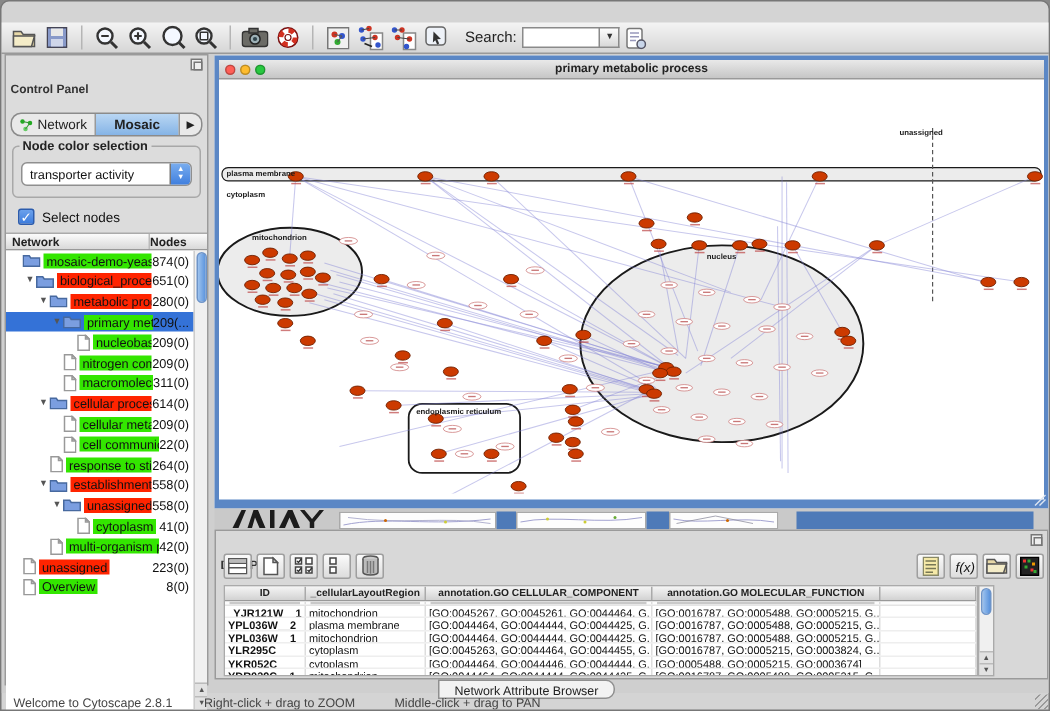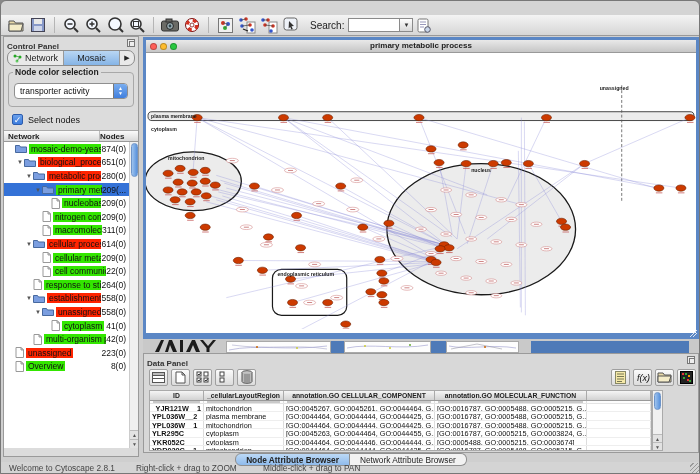--- a/index.html
+++ b/index.html
@@ -22,26 +22,26 @@
   .search-label{font-size:10px;color:#222;margin:0 4px 0 8px;}
   .search-box{display:flex;align-items:center;}
   .search-input{width:52px;height:14px;border:1px solid #8a8a8a;background:#fff;font-size:8px;padding:0 2px;}
   .search-drop{width:13px;height:14px;border:1px solid #8a8a8a;border-left:none;
      background:linear-gradient(#fdfdfd,#d8d8d8);font-size:6px;color:#333;display:flex;align-items:center;justify-content:center;}
   
   .main{position:absolute;left:0;top:35px;width:700px;height:426px;background:#cfcfcf;}
   
   .control-panel{position:absolute;left:2px;top:0px;width:136px;height:421px;
      background:#dcdcdc;border:1px solid #9a9a9a;}
-  .panel-head{position:relative;height:11px;font-size:8px;font-weight:bold;color:#333;padding:5px 3px;}
+  .panel-head{position:relative;height:11px;font-size:8px;font-weight:bold;color:#333;padding:18px 3px;}
   .float-ico{position:absolute;right:3px;top:2px;width:8px;height:8px;border:1px solid #777;background:#eee;}
   .float-ico:before{content:"";position:absolute;left:1px;top:1px;width:4px;height:4px;border:1px solid #777;}
   .cp-tabs{display:flex;margin:2px 3px;height:16px;border:1px solid #8b8b8b;border-radius:7px;background:#e9e9e9;overflow:hidden;}
   .cp-tab{flex:1;display:flex;align-items:center;justify-content:center;font-size:9px;color:#222;gap:3px;border-right:1px solid #999;}
-  .cp-tab.sel{background:linear-gradient(#b9d6f3,#85b4e6);font-weight:normal;}
+  .cp-tab.sel{background:linear-gradient(#b9d6f3,#85b4e6);font-weight:bold;}
   .cp-tab-more{width:14px;display:flex;align-items:center;justify-content:center;font-size:7px;color:#222;}
   .groupbox{position:relative;margin:6px 4px 0 4px;border:1px solid #a8a8a8;border-radius:4px;padding:10px 5px 7px 5px;}
   .groupbox legend{position:absolute;top:-6px;left:4px;background:#dcdcdc;font-size:8.5px;font-weight:bold;color:#222;padding:0 2px;}
   .combo{display:flex;height:16px;border:1px solid #8f8f8f;border-radius:4px;background:#fff;overflow:hidden;align-items:center;}
   .combo-text{flex:1;font-size:8.5px;padding-left:5px;color:#111;}
   .combo-step{width:14px;height:16px;background:linear-gradient(#7db0f0,#3c7cdd);display:flex;flex-direction:column;
       align-items:center;justify-content:center;color:#fff;font-size:5px;line-height:5px;border-left:1px solid #777;}
   .chk-row{display:flex;align-items:center;gap:5px;margin:7px 0 5px 8px;}
   .chk{width:11px;height:11px;background:linear-gradient(#6ba1ec,#3c7cdd);border:1px solid #2c5cad;border-radius:2px;
       color:#fff;font-size:9px;line-height:10px;text-align:center;}
@@ -923,21 +923,20 @@
           </div>
       </div>
       <div class="dp-scroll">
         <div class="dps-thumb"></div>
         <div class="dps-btn" style="bottom:8px">▲</div>
         <div class="dps-btn" style="bottom:0">▼</div>
       </div>
     </div>
 
     <div class="bottom-tabs" id="bottom-tabs">
-        <div class="btab sel">Node Attribute Browser</div>
         <div class="btab">Network Attribute Browser</div>
       </div>
   </div>
 
   <div class="statusbar">
     <span style="left:8px">Welcome to Cytoscape 2.8.1</span>
     <span style="left:135px">Right-click + drag to ZOOM</span>
     <span style="left:262px">Middle-click + drag to PAN</span>
     <div class="grip"></div>
   </div>

